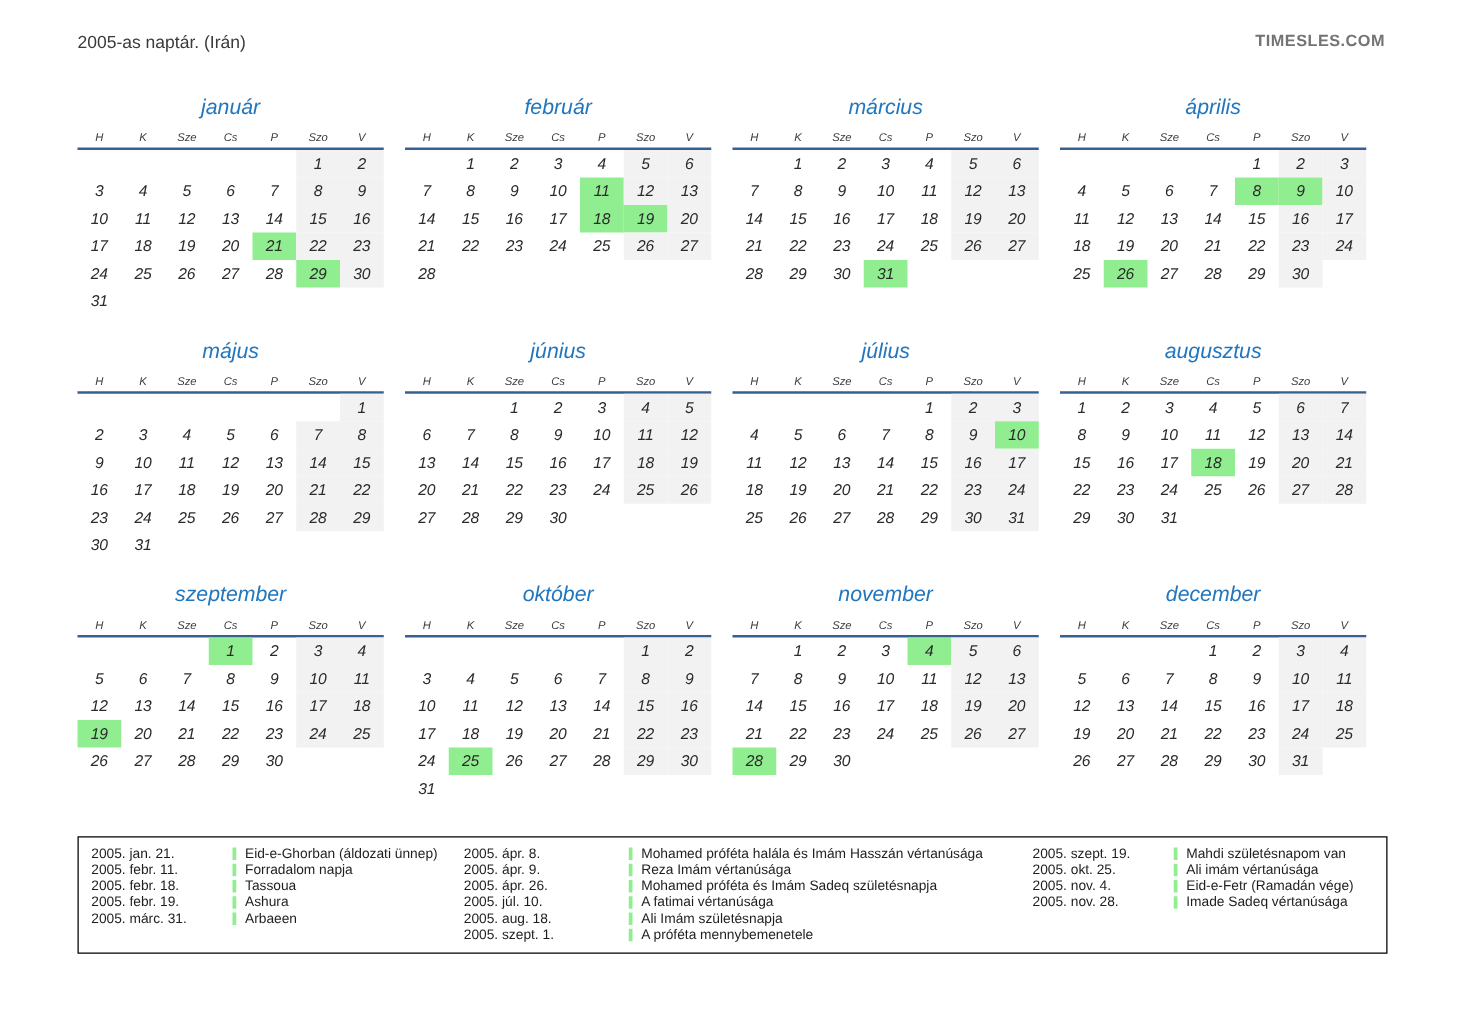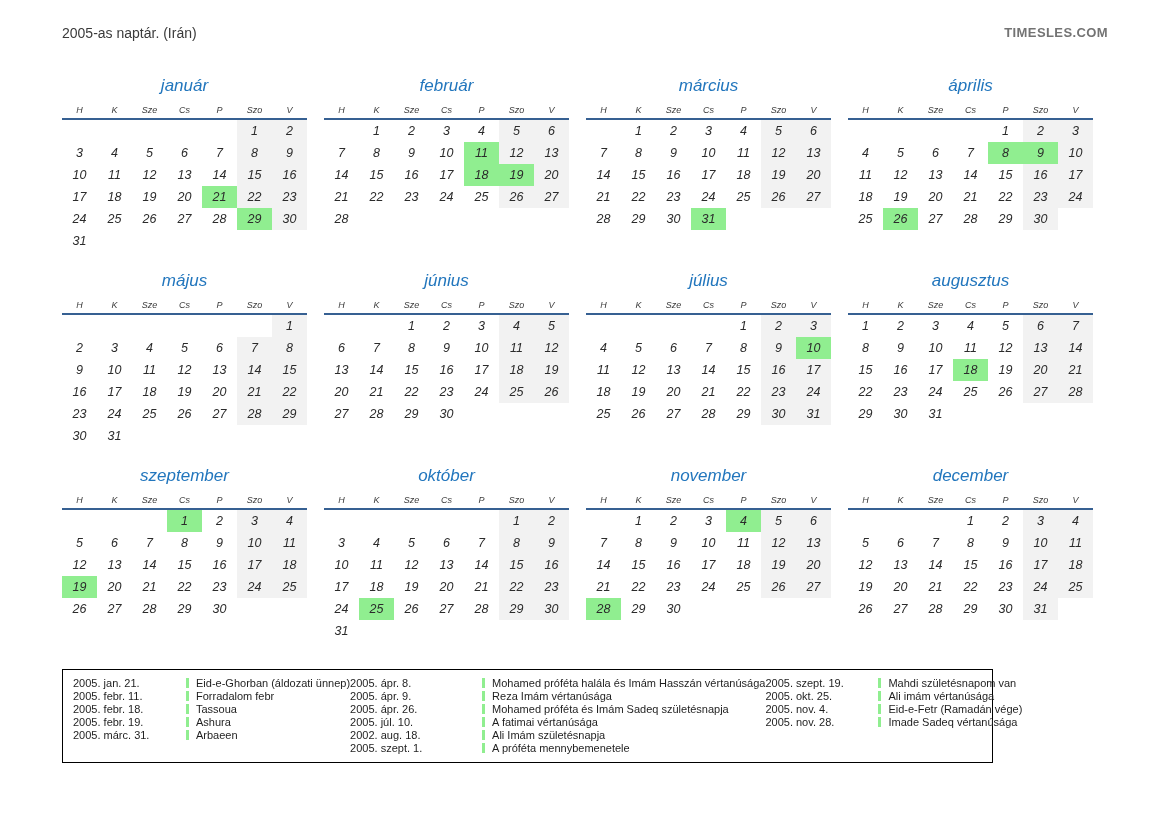--- a/index.html
+++ b/index.html
@@ -21,21 +21,21 @@
   .month-title{font-size:17px;height:22px;line-height:22px;margin-bottom:5px;
     color:#2276bd;text-align:center;font-weight:400;}
   .weekday-row{display:grid;grid-template-columns:repeat(7,35px);
     padding-top:2px;border-bottom:2px solid #366092;}
   .wd{height:14px;line-height:13px;font-size:9px;text-align:center;color:#3d3d3d;}
   .month-body{display:grid;grid-template-columns:repeat(7,35px);grid-auto-rows:22px;}
   .cell{text-align:center;line-height:22px;font-size:12.5px;color:#2b2b2b;}
   .cell.weekend{background:#f2f2f2;}
   .cell.holiday{background:#90ee90;}
   
-  .legend-box{margin:9px 0 0 62px;width:931px;box-sizing:border-box;
+  .legend-box{margin:9px 0 0 62px;width:1048px;box-sizing:border-box;
     border:1.5px solid #000;display:flex;padding:6px 0 8px 10px;}
   .legend-group{display:flex;flex-direction:column;}
   .legend-group:nth-child(1){width:298px;}
   .legend-group:nth-child(2){width:455px;}
   .legend-row{display:flex;align-items:center;height:13px;}
   .legend-date{width:113px;font-size:11px;color:#1e1e1e;flex:0 0 auto;}
   .legend-group:nth-child(2) .legend-date{width:132px;}
   .legend-label{display:flex;align-items:center;font-size:11px;color:#1e1e1e;white-space:nowrap;}
   .marker{width:3px;height:10px;background:#90ee90;margin-right:7px;flex:0 0 auto;}
 </style>
@@ -676,21 +676,21 @@
         <span class="legend-date">2005. jan. 21.</span>
         <span class="legend-label">
           <span class="marker"></span>
           <span>Eid-e-Ghorban (áldozati ünnep)</span>
         </span>
       </div>
       <div class="legend-row">
         <span class="legend-date">2005. febr. 11.</span>
         <span class="legend-label">
           <span class="marker"></span>
-          <span>Forradalom febr</span>
+          <span>Forradalom napja</span>
         </span>
       </div>
       <div class="legend-row">
         <span class="legend-date">2005. febr. 18.</span>
         <span class="legend-label">
           <span class="marker"></span>
           <span>Tassoua</span>
         </span>
       </div>
       <div class="legend-row">
@@ -731,21 +731,21 @@
         </span>
       </div>
       <div class="legend-row">
         <span class="legend-date">2005. júl. 10.</span>
         <span class="legend-label">
           <span class="marker"></span>
           <span>A fatimai vértanúsága</span>
         </span>
       </div>
       <div class="legend-row">
-        <span class="legend-date">2002. aug. 18.</span>
+        <span class="legend-date">2005. aug. 18.</span>
         <span class="legend-label">
           <span class="marker"></span>
           <span>Ali Imám születésnapja</span>
         </span>
       </div>
       <div class="legend-row">
         <span class="legend-date">2005. szept. 1.</span>
         <span class="legend-label">
           <span class="marker"></span>
           <span>A próféta mennybemenetele</span>

